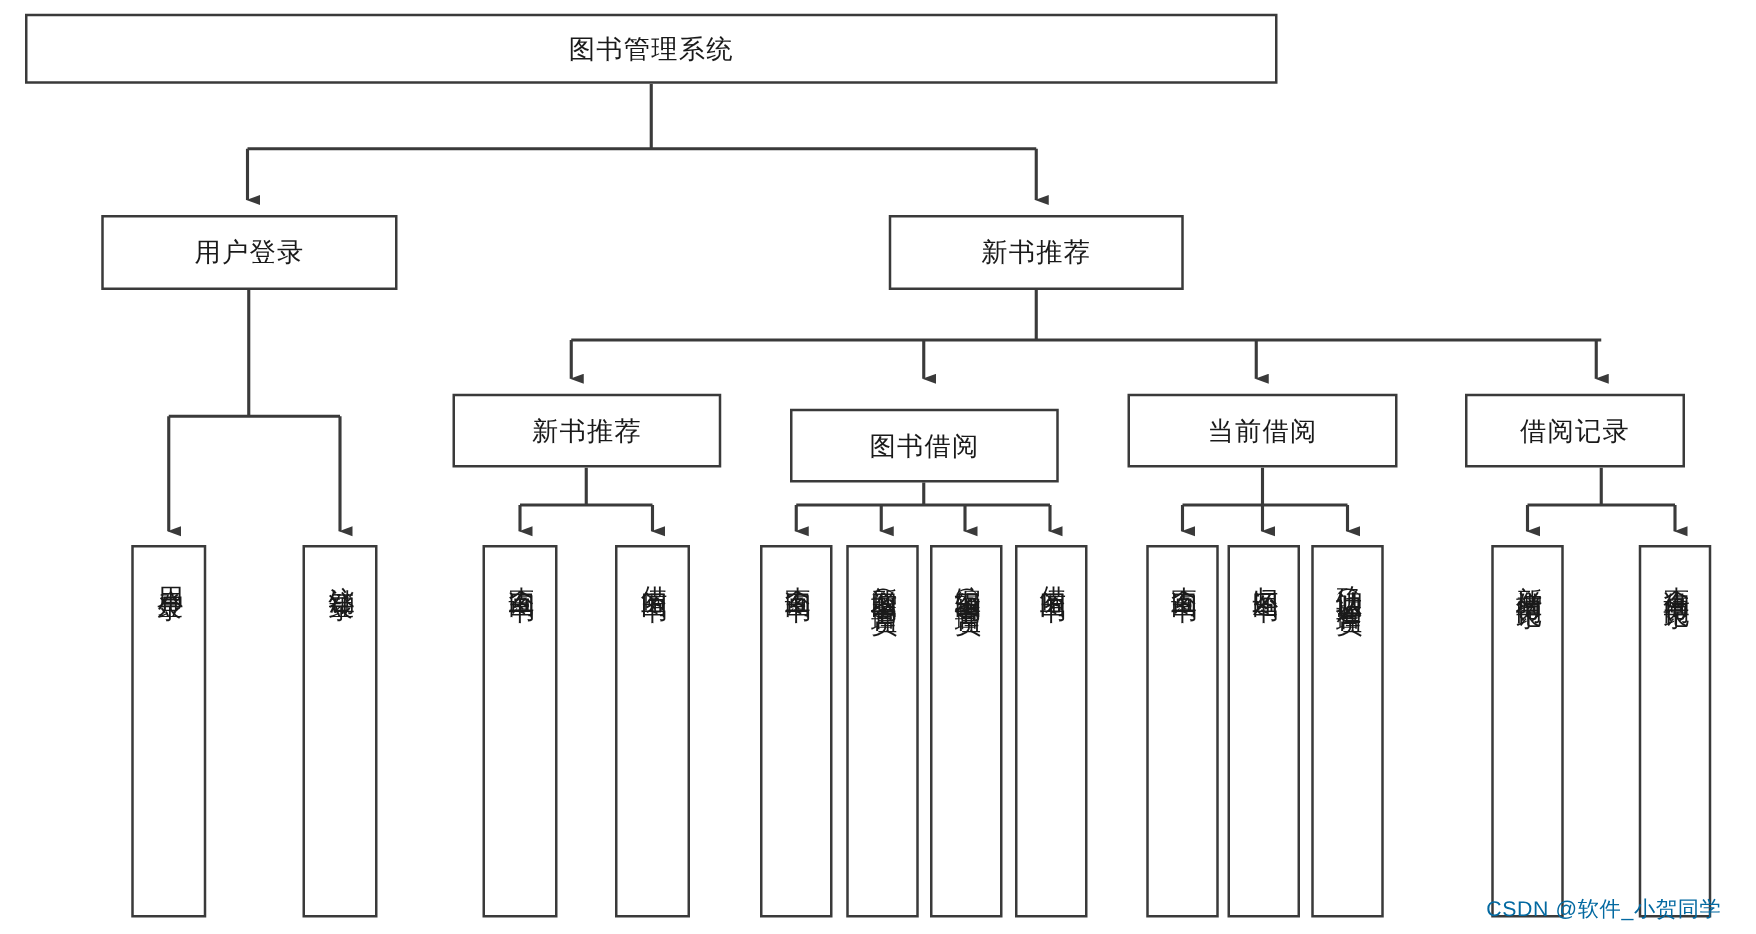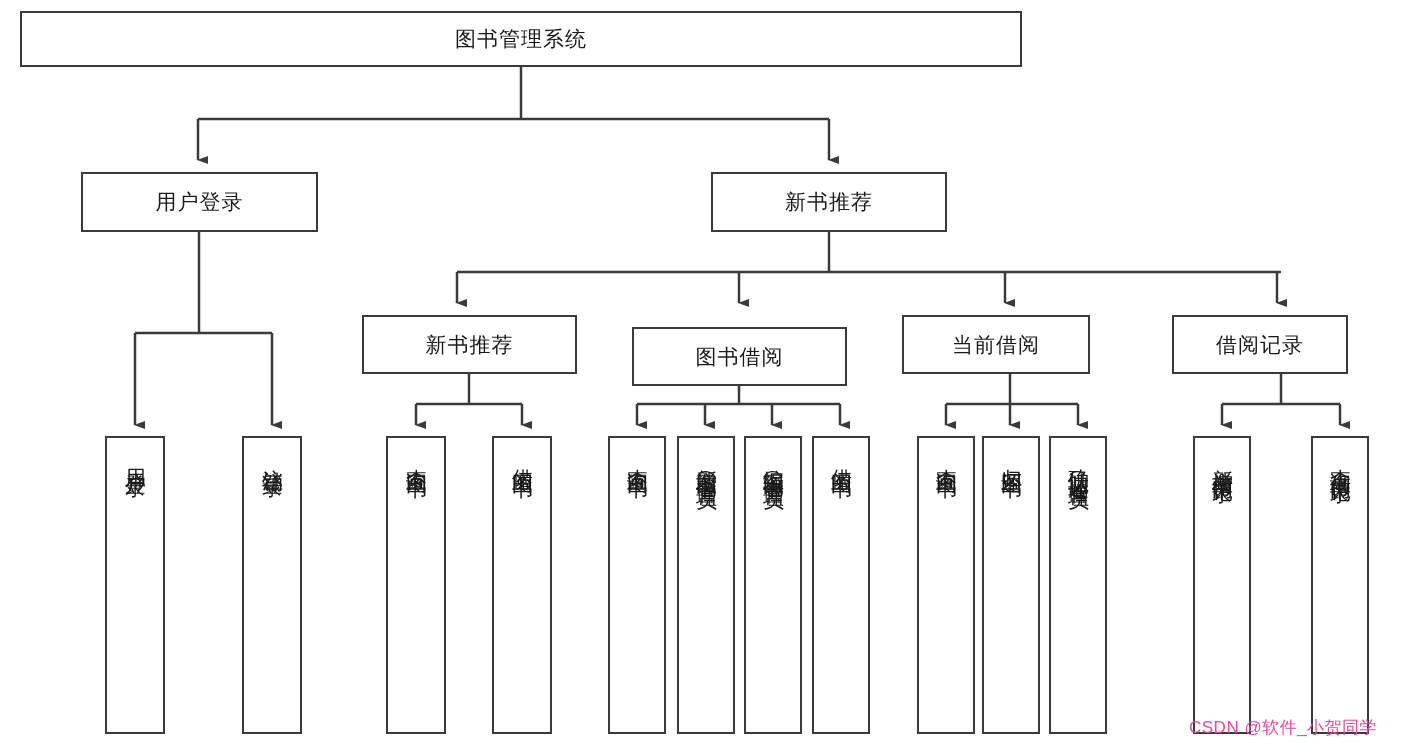--- a/index.html
+++ b/index.html
@@ -52,21 +52,21 @@
     line-height: 1.18;
     letter-spacing: 3px;
     white-space: nowrap;
     color: #1a1a1a;
   }
   .watermark {
     position: absolute;
     left: 1189px;
     top: 716px;
     font-size: 17px;
-    color: #ec4899;
+    color: #0369a1;
     letter-spacing: 0.5px;
     white-space: nowrap;
   }
 </style>
 </head>
 <body>
 
 <div id="canvas">
 
   <svg id="wires" viewBox="0 0 1405 747">
@@ -129,21 +129,21 @@
   <div class="node horiz" style="left:711px; top:172px; width:236px; height:60px;">
     <span>新书推荐</span>
   </div>
 
   <div class="node horiz" style="left:362px; top:315px; width:215px; height:59px;">
     <span>新书推荐</span>
   </div>
   <div class="node horiz" style="left:632px; top:327px; width:215px; height:59px;">
     <span>图书借阅</span>
   </div>
-  <div class="node horiz" style="left:902px; top:315px; width:188px; height:59px;">
+  <div class="node horiz" style="left:902px; top:315px; width:216px; height:59px;">
     <span>当前借阅</span>
   </div>
   <div class="node horiz" style="left:1172px; top:315px; width:176px; height:59px;">
     <span>借阅记录</span>
   </div>
 
   <div class="node vert" style="left:105px; top:436px; width:60px; height:298px;">
     <span class="vert-text">用户登录</span>
   </div>
   <div class="node vert" style="left:242px; top:436px; width:60px; height:298px;">

